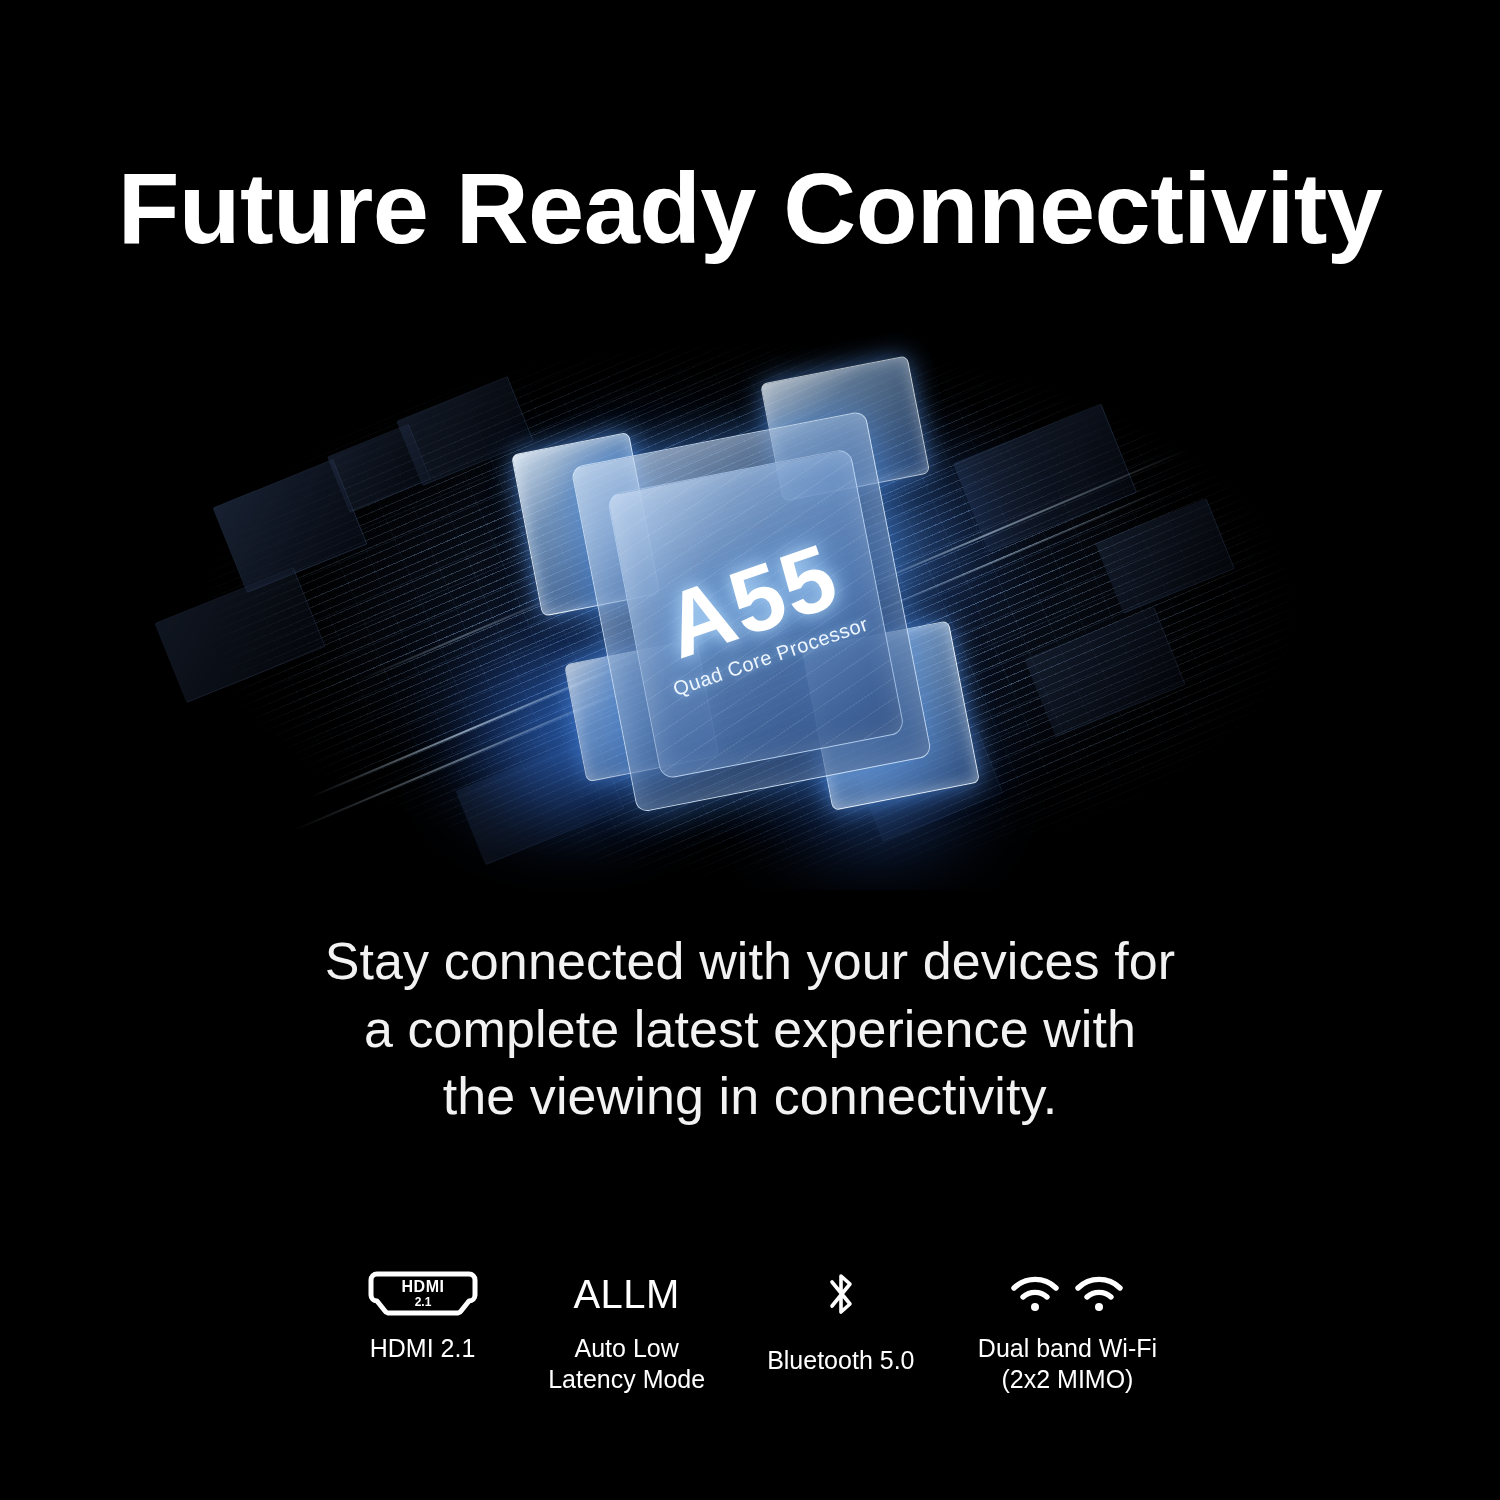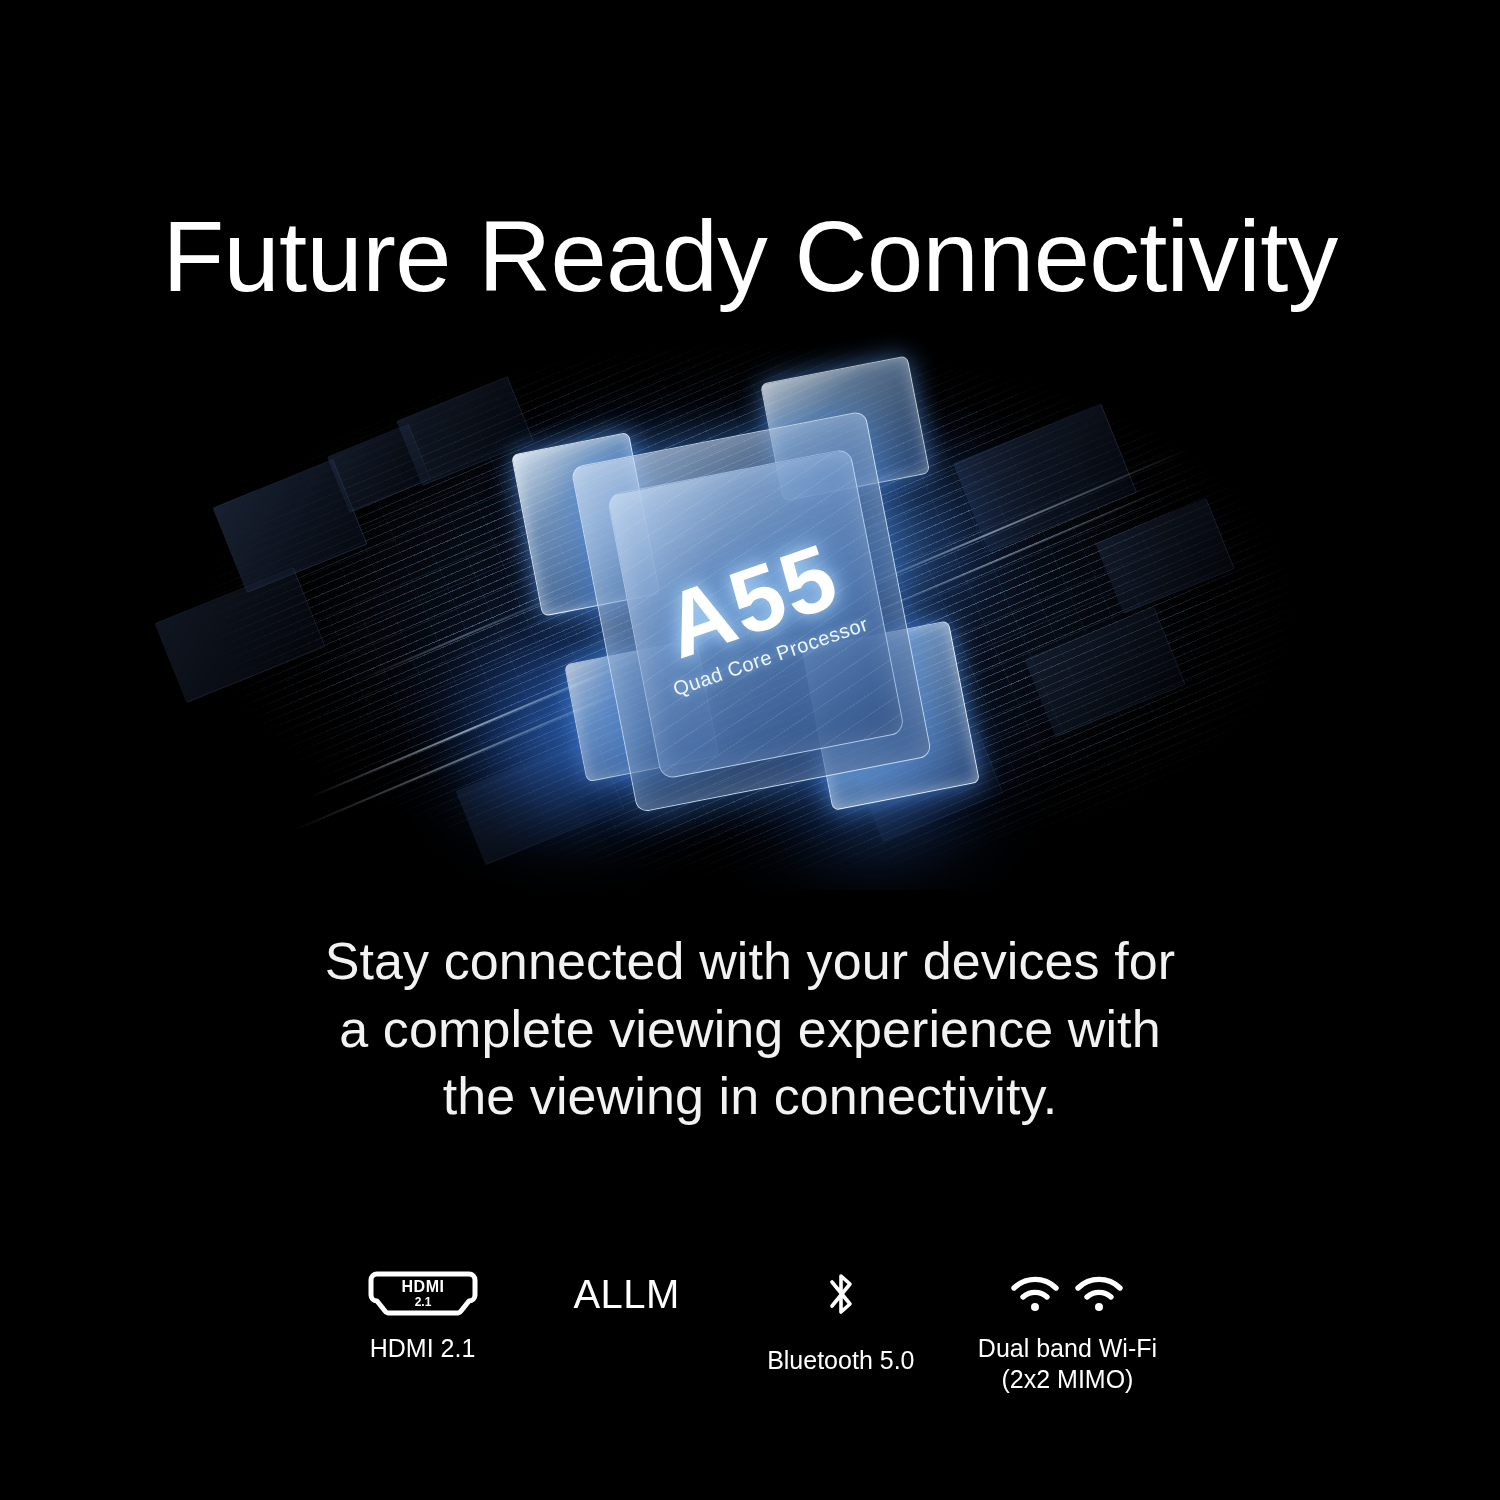--- a/index.html
+++ b/index.html
@@ -18,26 +18,25 @@
   }
 
   
   .headline {
     position:absolute;
     left:0; right:0;
     top:158px;
     text-align:center;
     color:#ffffff;
     font-size:101px;
-    font-weight:400;
+    font-weight:700;
     letter-spacing:-0.6px;
     line-height:1.0;
     white-space:nowrap;
     font-stretch:condensed;
-    margin-top:48px;
   }
 
   
   .hero {
     position:absolute;
     left:105px; top:330px;
     width:1290px; height:560px;
     overflow:hidden;
     background:#000;
   }
@@ -334,21 +333,21 @@
             <div class="chip-sub">Quad Core Processor</div>
           </div>
         </div>
       </div>
 
     </div>
   </div>
 
   <p class="body-copy">
     <span class="line">Stay connected with your devices for</span>
-    <span class="line">a complete viewing experience with</span>
+    <span class="line">a complete latest experience with</span>
     <span class="line">the viewing in connectivity.</span>
   </p>
 
   <div class="features">
 
     <div class="feature f-hdmi">
       <div class="icon-slot">
         <svg width="110" height="46" viewBox="0 0 110 46">
           <path d="M9 3 H101 A6 6 0 0 1 107 9 V24 A6 6 0 0 1 101 30 L93 40 A4 4 0 0 1 90 42 H20 A4 4 0 0 1 17 40 L9 30 A6 6 0 0 1 3 24 V9 A6 6 0 0 1 9 3 Z" fill="none" stroke="#ffffff" stroke-width="5" stroke-linejoin="round"></path>
           <text x="55" y="21" text-anchor="middle" fill="#ffffff" font-family="Liberation Sans, sans-serif" font-size="16" font-weight="700" letter-spacing="0.5">HDMI</text>
@@ -356,20 +355,24 @@
         </svg>
       </div>
       <div class="caption">
         <span class="cl">HDMI 2.1</span>
       </div>
     </div>
 
     <div class="feature f-allm">
       <div class="icon-slot">
         <span class="allm-mark">ALLM</span>
+      </div>
+      <div class="caption">
+        <span class="cl">Auto Low</span>
+        <span class="cl">Latency Mode</span>
       </div>
     </div>
 
     <div class="feature f-bt">
       <div class="icon-slot">
         <svg width="38" height="56" viewBox="0 0 38 56">
           <path d="M10 16 L28 38 L19 46 V10 L28 18 L10 40" fill="none" stroke="#ffffff" stroke-width="3.6" stroke-linecap="round" stroke-linejoin="round"></path>
         </svg>
       </div>
       <div class="caption">

